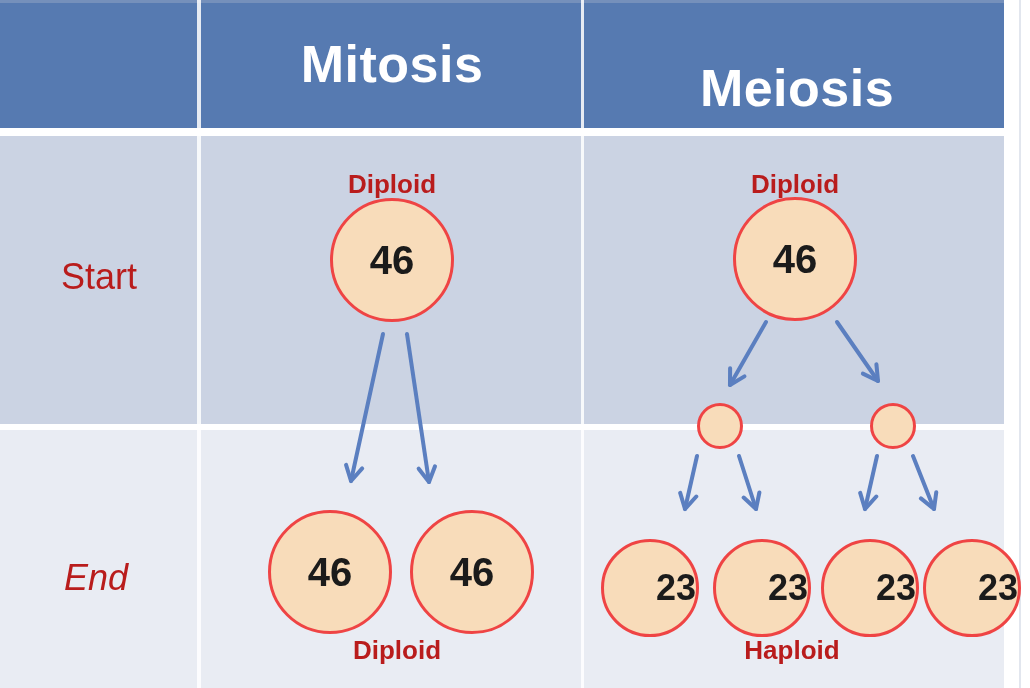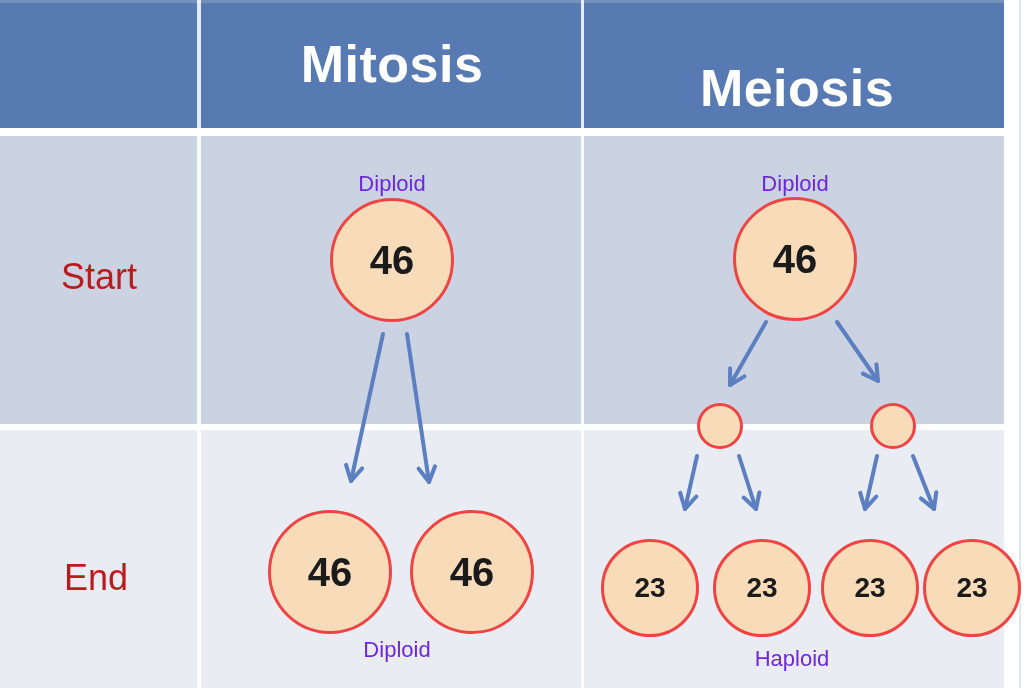--- a/index.html
+++ b/index.html
@@ -64,44 +64,44 @@
   .col-title.mitosis { left: 392px; }
   .col-title.meiosis { left: 797px; margin-top: 24px; }
 
   
   .row-label {
     position: absolute; transform: translate(-50%, -50%);
     color: #b91c1c; font-size: 36px; font-weight: 400;
     white-space: nowrap;
   }
   .row-label.start { left: 99px; top: 277px; }
-  .row-label.end   { left: 96px; top: 578px; }
+  .row-label.end   { left: 96px; top: 578px; font-style: italic; }
 
   
   .ploidy {
     position: absolute; transform: translate(-50%, -50%);
-    color: #6d28d9; font-size: 22px; font-weight: normal;
+    color: #b91c1c; font-size: 26px; font-weight: bold;
     white-space: nowrap;
   }
   .ploidy.mit-start { left: 392px; top: 184px; }
   .ploidy.mei-start { left: 795px; top: 184px; }
   .ploidy.mit-end   { left: 397px; top: 650px; }
-  .ploidy.mei-end   { left: 792px; top: 650px; margin-top: 9px; }
+  .ploidy.mei-end   { left: 792px; top: 650px; }
 
   
   .cell {
     position: absolute; box-sizing: border-box;
     background: #f8dcba;
     border: 3px solid #ef4444;
     border-radius: 50%;
     display: flex; align-items: center; justify-content: center;
     color: #1b1b1b; font-weight: bold;
   }
   .cell.big   { width: 124px; height: 124px; font-size: 40px; }
-  .cell.mid   { width: 98px;  height: 98px;  font-size: 28px; }
+  .cell.mid   { width: 98px;  height: 98px;  font-size: 36px; justify-content: flex-end; }
   .cell.small { width: 46px;  height: 46px;  font-size: 0; }
 
   .cell.mit-start  { left: 330px; top: 198px; }
   .cell.mei-start  { left: 733px; top: 197px; }
   .cell.mei-small1 { left: 697px; top: 403px; }
   .cell.mei-small2 { left: 870px; top: 403px; }
   .cell.mit-end1   { left: 268px; top: 510px; }
   .cell.mit-end2   { left: 410px; top: 510px; }
   .cell.mei-end1   { left: 601px; top: 539px; }
   .cell.mei-end2   { left: 713px; top: 539px; }

